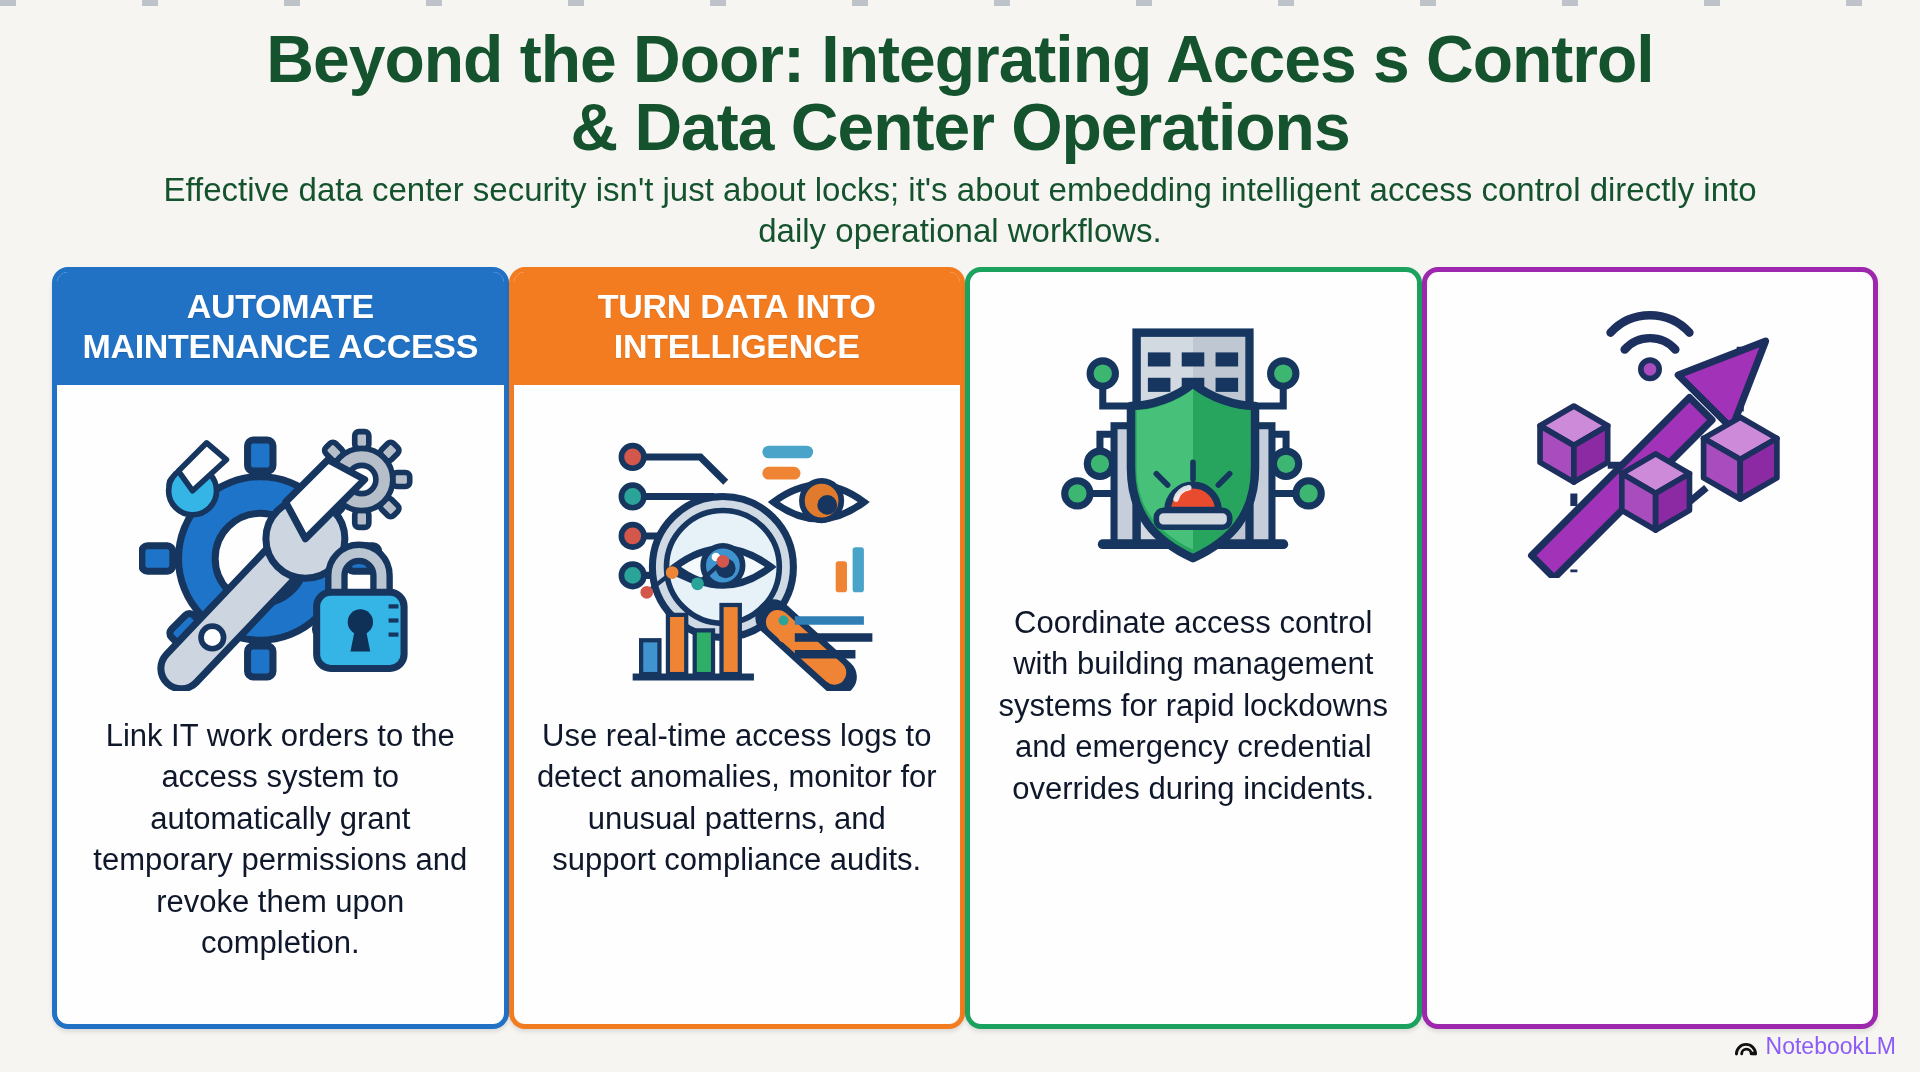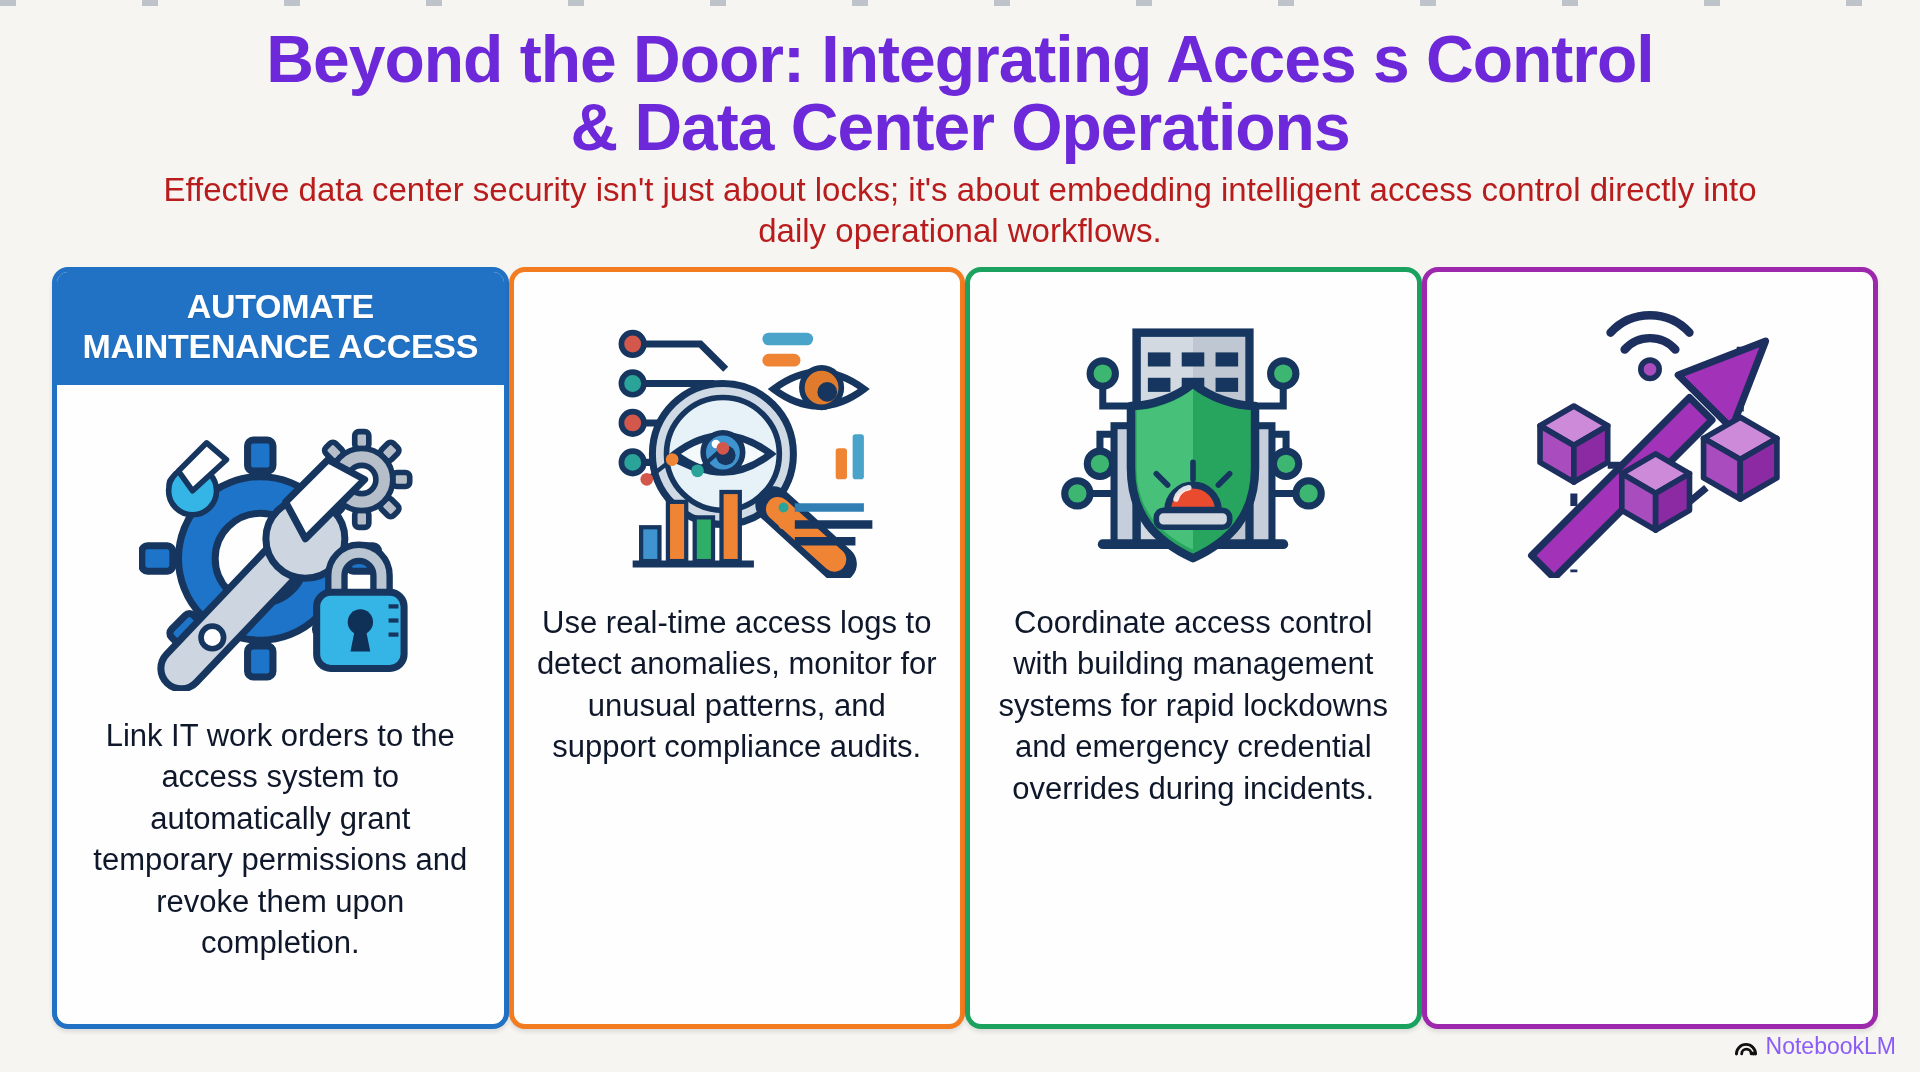--- a/index.html
+++ b/index.html
@@ -12,32 +12,32 @@
   }
   .top-artifacts {
     position: absolute; top: 0; left: 0; width: 100%; height: 6px;
     background: repeating-linear-gradient(90deg,
       rgba(22,42,80,.45) 0 16px, transparent 16px 142px);
     opacity: .55;
   }
   .title {
     margin-top: 26px;
     text-align: center;
-    color: #6d28d9;
+    color: #14532d;
     font-weight: 800;
     font-size: 66px;
     line-height: 1.03;
     letter-spacing: -1px;
   }
   .title .line { display: block; }
   .subtitle {
     margin: 8px auto 0;
     max-width: 1660px;
     text-align: center;
-    color: #b91c1c;
+    color: #14532d;
     font-size: 33px;
     line-height: 1.24;
   }
   .cards {
     display: flex;
     padding: 15px 42px 0 52px;
     align-items: stretch;
   }
   .card {
     flex: 1 1 0;
@@ -170,20 +170,26 @@
           <line x1="177" y1="140" x2="184" y2="140" stroke="#16365f" stroke-width="3"></line>
           <line x1="177" y1="150" x2="184" y2="150" stroke="#16365f" stroke-width="3"></line>
           <line x1="177" y1="160" x2="184" y2="160" stroke="#16365f" stroke-width="3"></line>
         </g>
       </svg>
     </div>
     <p class="card-body">Link IT work orders to the access system to automatically grant temporary permissions and revoke them upon completion.</p>
   </section>
 
   <section class="card" style="--accent: #f47c20;">
+    <div class="card-header">
+      <span class="card-title">
+        <span class="line">TURN DATA INTO</span>
+        <span class="line">INTELLIGENCE</span>
+      </span>
+    </div>
     <div class="card-icon">
       <svg viewBox="0 0 200 200">
 
         <g stroke="#16365f" stroke-width="5" fill="none">
           <path d="M34 34 H74 L92 52"></path>
           <path d="M34 62 H84"></path>
           <path d="M34 90 H70 L84 102"></path>
           <path d="M34 118 H64"></path>
         </g>
         <circle cx="26" cy="34" r="8" fill="#d4574b" stroke="#16365f" stroke-width="4"></circle>

